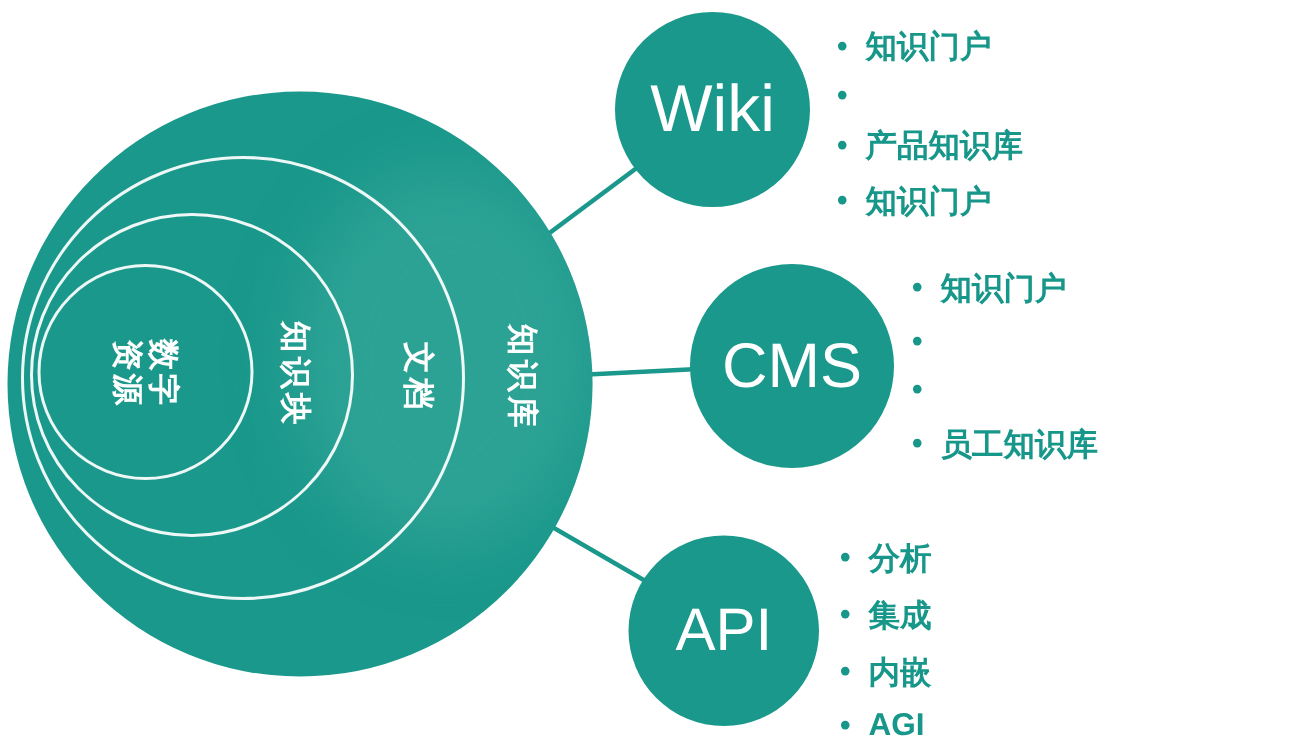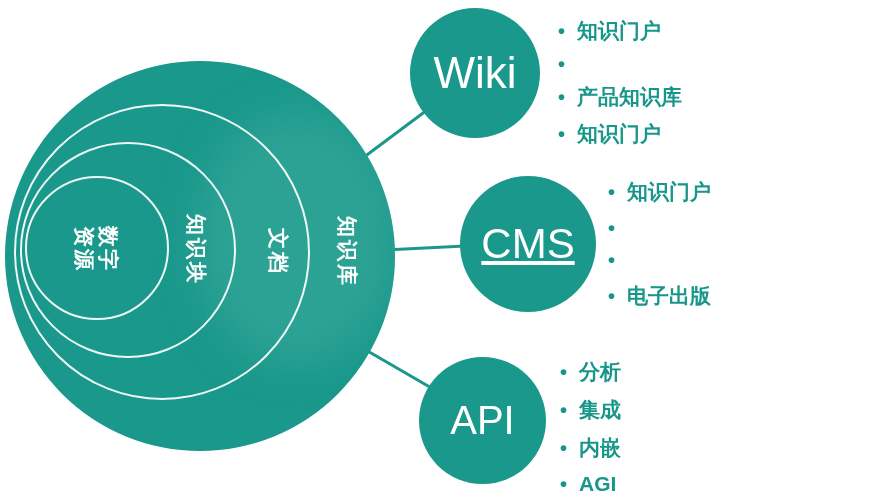--- a/index.html
+++ b/index.html
@@ -40,21 +40,21 @@
     white-space: normal; width: 50px; text-align: center; letter-spacing: 2px;
   }
 
   
   .node {
     position: absolute; border-radius: 50%; background: #19988b;
     display: flex; align-items: center; justify-content: center;
     color: #ffffff;
   }
   .node-wiki { left: 410px; top: 8px;   width: 130px; height: 130px; font-size: 44px; }
-  .node-cms  { left: 460px; top: 176px; width: 136px; height: 136px; font-size: 42px; text-decoration: underline; }
+  .node-cms  { left: 460px; top: 176px; width: 136px; height: 136px; font-size: 42px; }
   .node-api  { left: 419px; top: 357px; width: 127px; height: 127px; font-size: 40px; justify-content: center; }
 
   .list {
     position: absolute; display: flex; flex-direction: column;
     color: #17968a; font-weight: bold; font-size: 21px;
   }
   .list-wiki { left: 558px; top: 17px;  gap: 9px;  }
   .list-cms  { left: 608px; top: 178px; gap: 12px; }
   .list-api  { left: 560px; top: 358px; gap: 10px; }
   .list-item { display: flex; align-items: center; gap: 12px; white-space: nowrap; }
@@ -113,21 +113,21 @@
       <span>知识门户</span>
     </div>
     <div class="list-item">
       <span class="bullet">•</span>
     </div>
     <div class="list-item">
       <span class="bullet">•</span>
     </div>
     <div class="list-item">
       <span class="bullet">•</span>
-      <span>电子出版</span>
+      <span>员工知识库</span>
     </div>
   </div>
 
   <div class="node node-api">
     <span>API</span>
   </div>
   <div class="list list-api">
     <div class="list-item">
       <span class="bullet">•</span>
       <span>分析</span>

